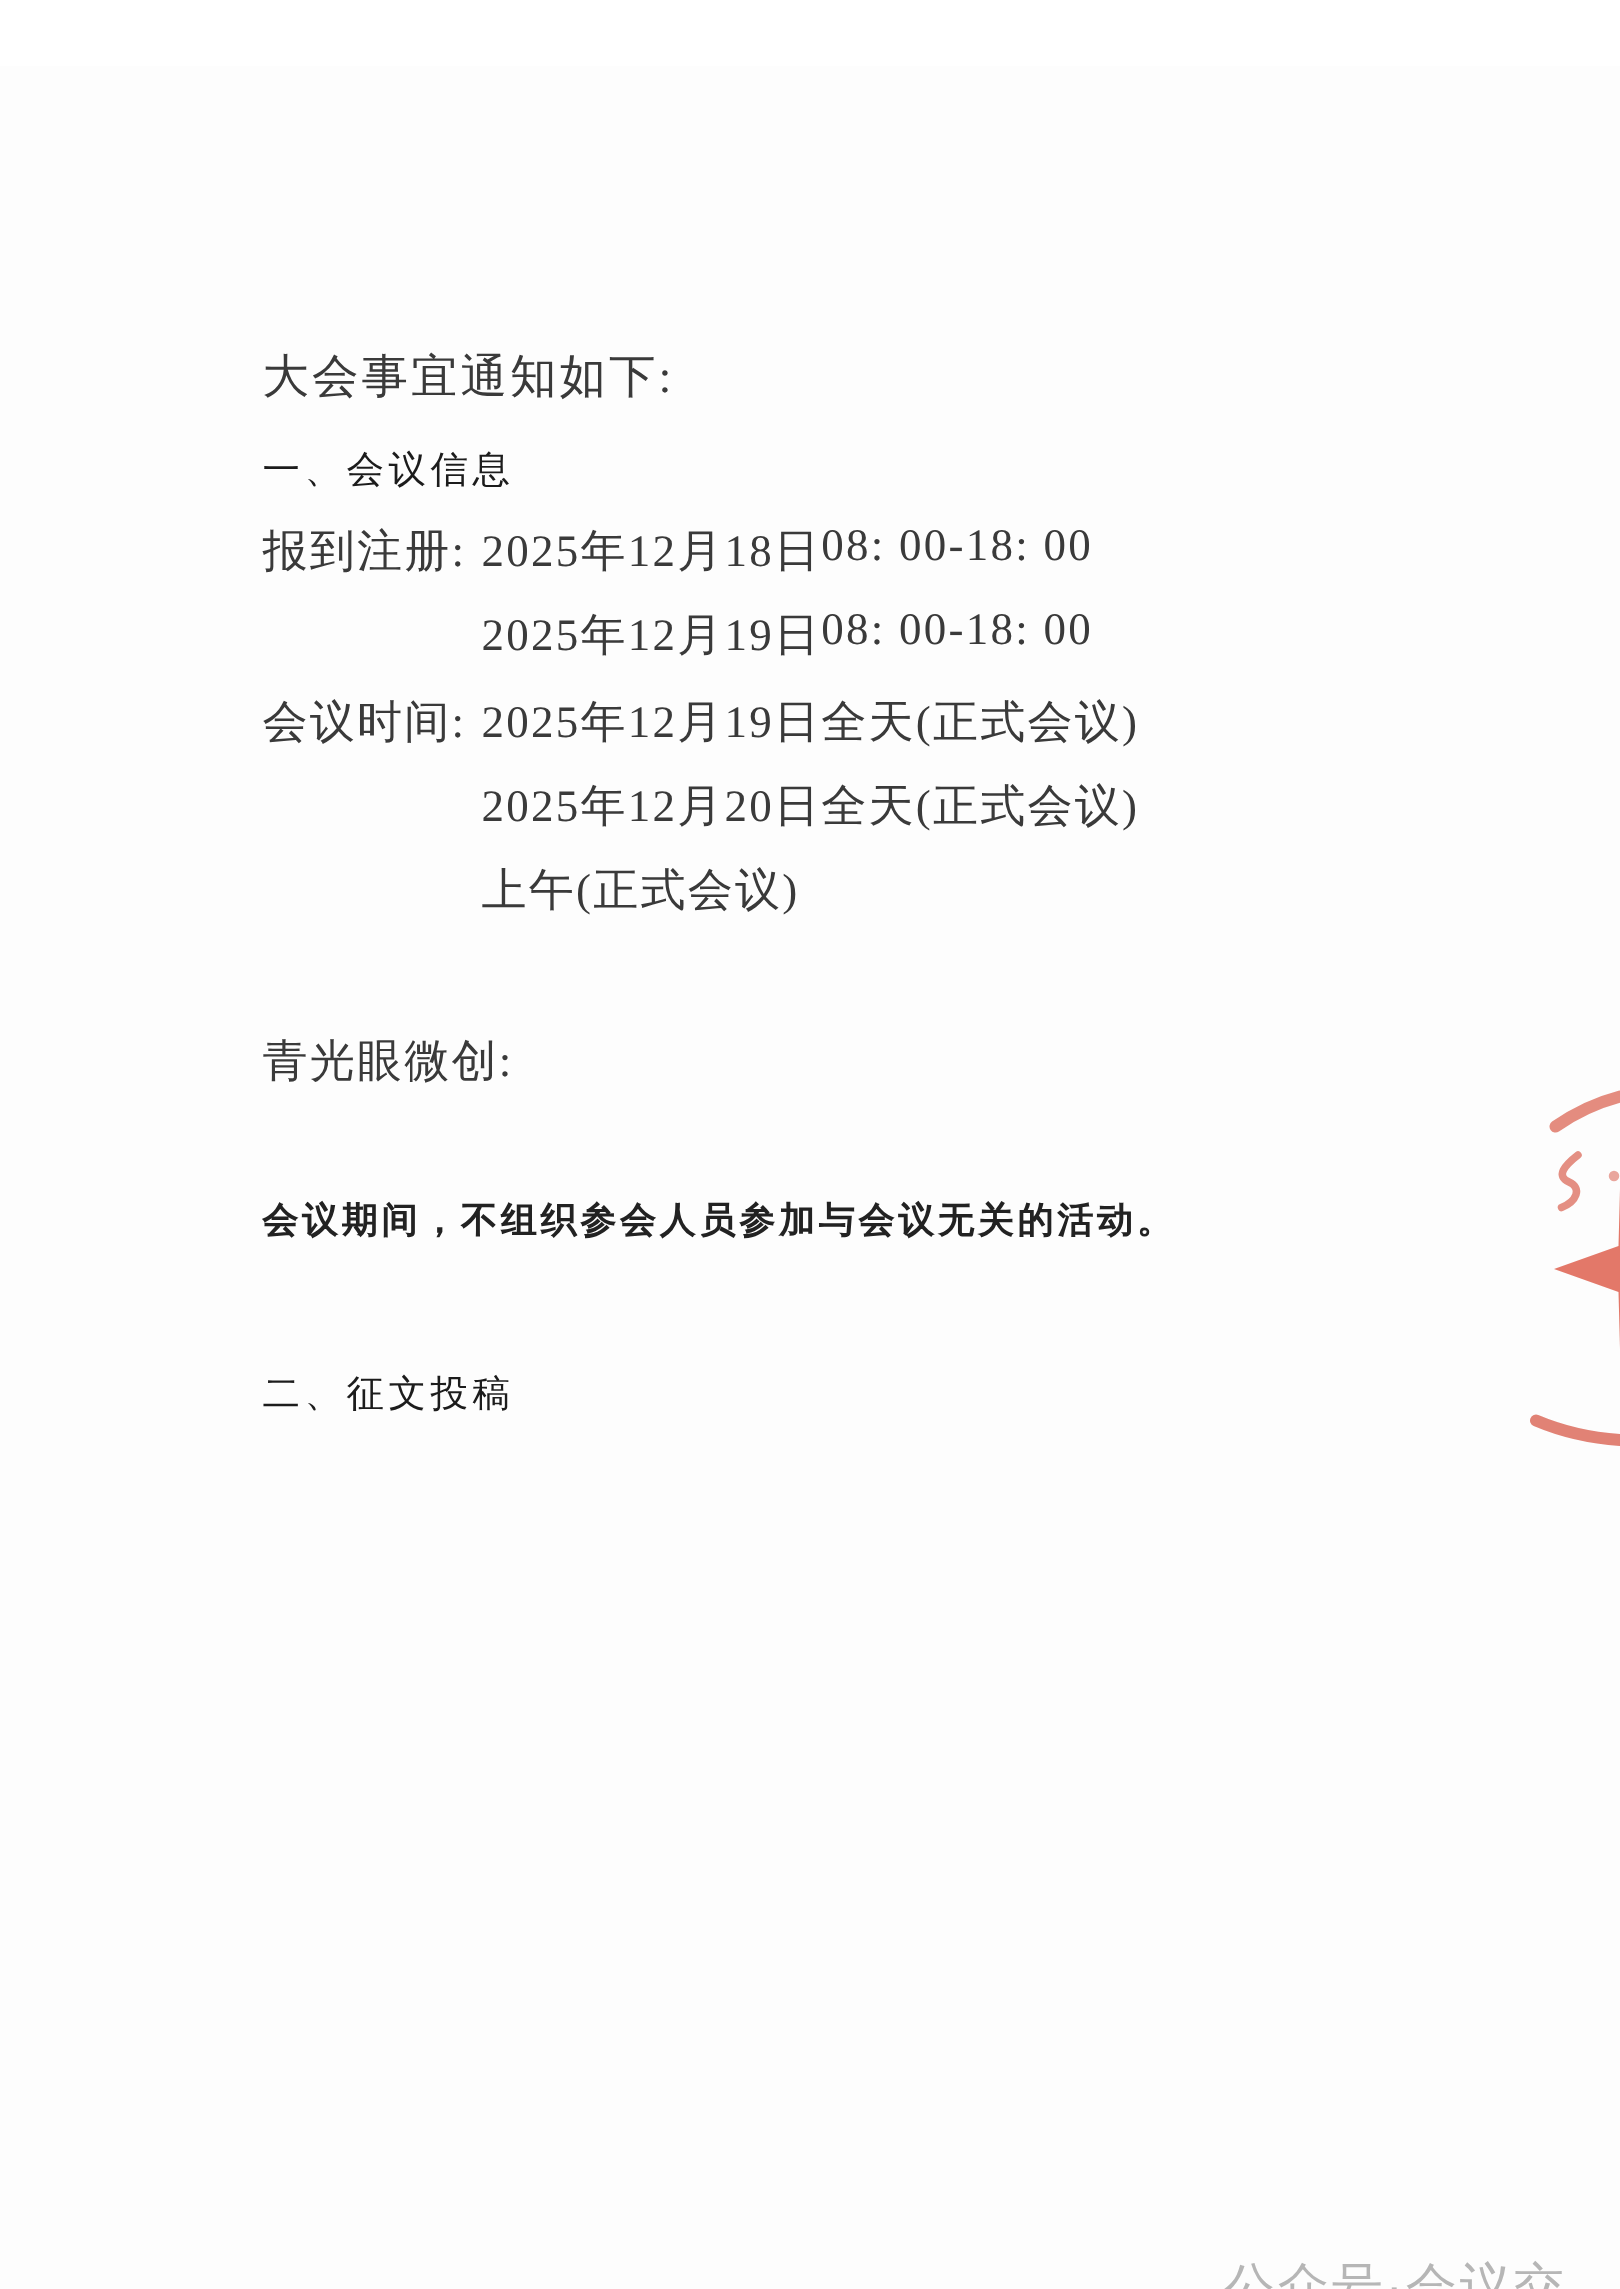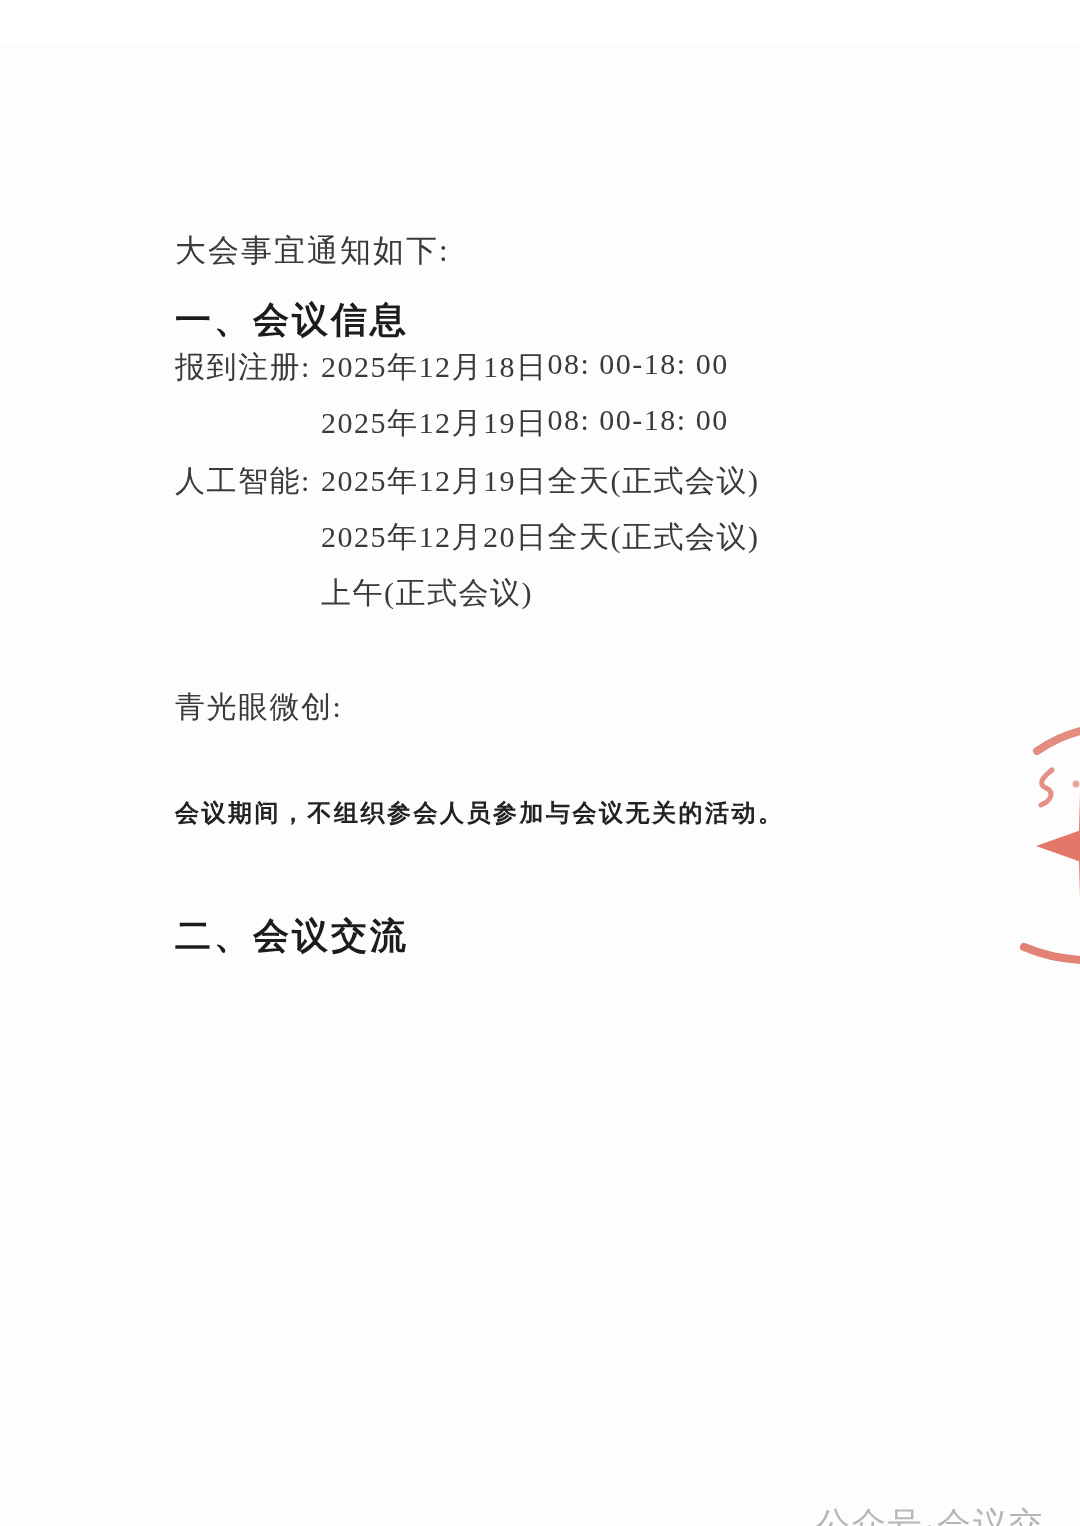--- a/index.html
+++ b/index.html
@@ -13,21 +13,21 @@
     color: #333333;
     margin-top: 44px;
   }
   .abs { position: absolute; white-space: nowrap; }
   .intro {
     left: 175px; top: 186px;
     font-size: 31px; letter-spacing: 2px; color: #3a3a3a;
   }
   .heading {
     left: 175px;
-    font-size: 36px; font-weight: 700; letter-spacing: 3px; color: #1c1c1c;
+    font-size: 25px; font-weight: 400; letter-spacing: 3px; color: #1c1c1c;
     font-family: "Liberation Sans", "DejaVu Sans", sans-serif;
   }
   .h1 { top: 252px; }
   .h2 { top: 868px; }
   .info-row {
     left: 175px;
     font-size: 30px; letter-spacing: 1.5px; color: #3a3a3a;
     display: flex;
   }
   .info-label { display: inline-block; width: 146px; flex: 0 0 146px; }
@@ -78,40 +78,40 @@
     <span class="info-label">报到注册:</span>
     <span class="info-col1">2025年12月18日</span>
     <span class="info-col2">08: 00-18: 00</span>
   </div>
   <div class="abs info-row" style="top:359px">
     <span class="info-label"></span>
     <span class="info-col1">2025年12月19日</span>
     <span class="info-col2">08: 00-18: 00</span>
   </div>
   <div class="abs info-row" style="top:417px">
-    <span class="info-label">人工智能:</span>
+    <span class="info-label">会议时间:</span>
     <span class="info-col1">2025年12月19日</span>
     <span class="info-col2">全天(正式会议)</span>
   </div>
   <div class="abs info-row" style="top:473px">
     <span class="info-label"></span>
     <span class="info-col1">2025年12月20日</span>
     <span class="info-col2">全天(正式会议)</span>
   </div>
   <div class="abs info-row" style="top:529px">
     <span class="info-label"></span>
     <span class="info-col2">上午(正式会议)</span>
   </div>
   <div class="abs info-row" style="top:643px">
     <span class="info-label">青光眼微创:</span>
   </div>
 
   <div class="abs note-line">会议期间，不组织参会人员参加与会议无关的活动。</div>
 
-  <div class="abs heading h2">二、会议交流</div>
+  <div class="abs heading h2">二、征文投稿</div>
 
 
   <svg class="seal" viewBox="0 0 1080 1526" xmlns="http://www.w3.org/2000/svg">
 
     <path d="M1037,707 Q1057,693 1080,687" fill="none" stroke="#d95f4e" stroke-width="8" stroke-linecap="round" opacity="0.72"></path>
 
     <path d="M1052,726 c-9,7 -15,14 -6,18 c9,4 5,13 -5,17" fill="none" stroke="#d95f4e" stroke-width="5" stroke-linecap="round" opacity="0.7"></path>
     <circle cx="1076" cy="740" r="3.5" fill="#d95f4e" opacity="0.55"></circle>
 
     <polygon points="1036,802 1079,786.7 1080.2,741.1 1108,777.3 1151.8,764.4 1126,802 1151.8,839.6 1108,826.7 1080.2,862.9 1079,817.3" fill="#dd5a48" opacity="0.82"></polygon>

